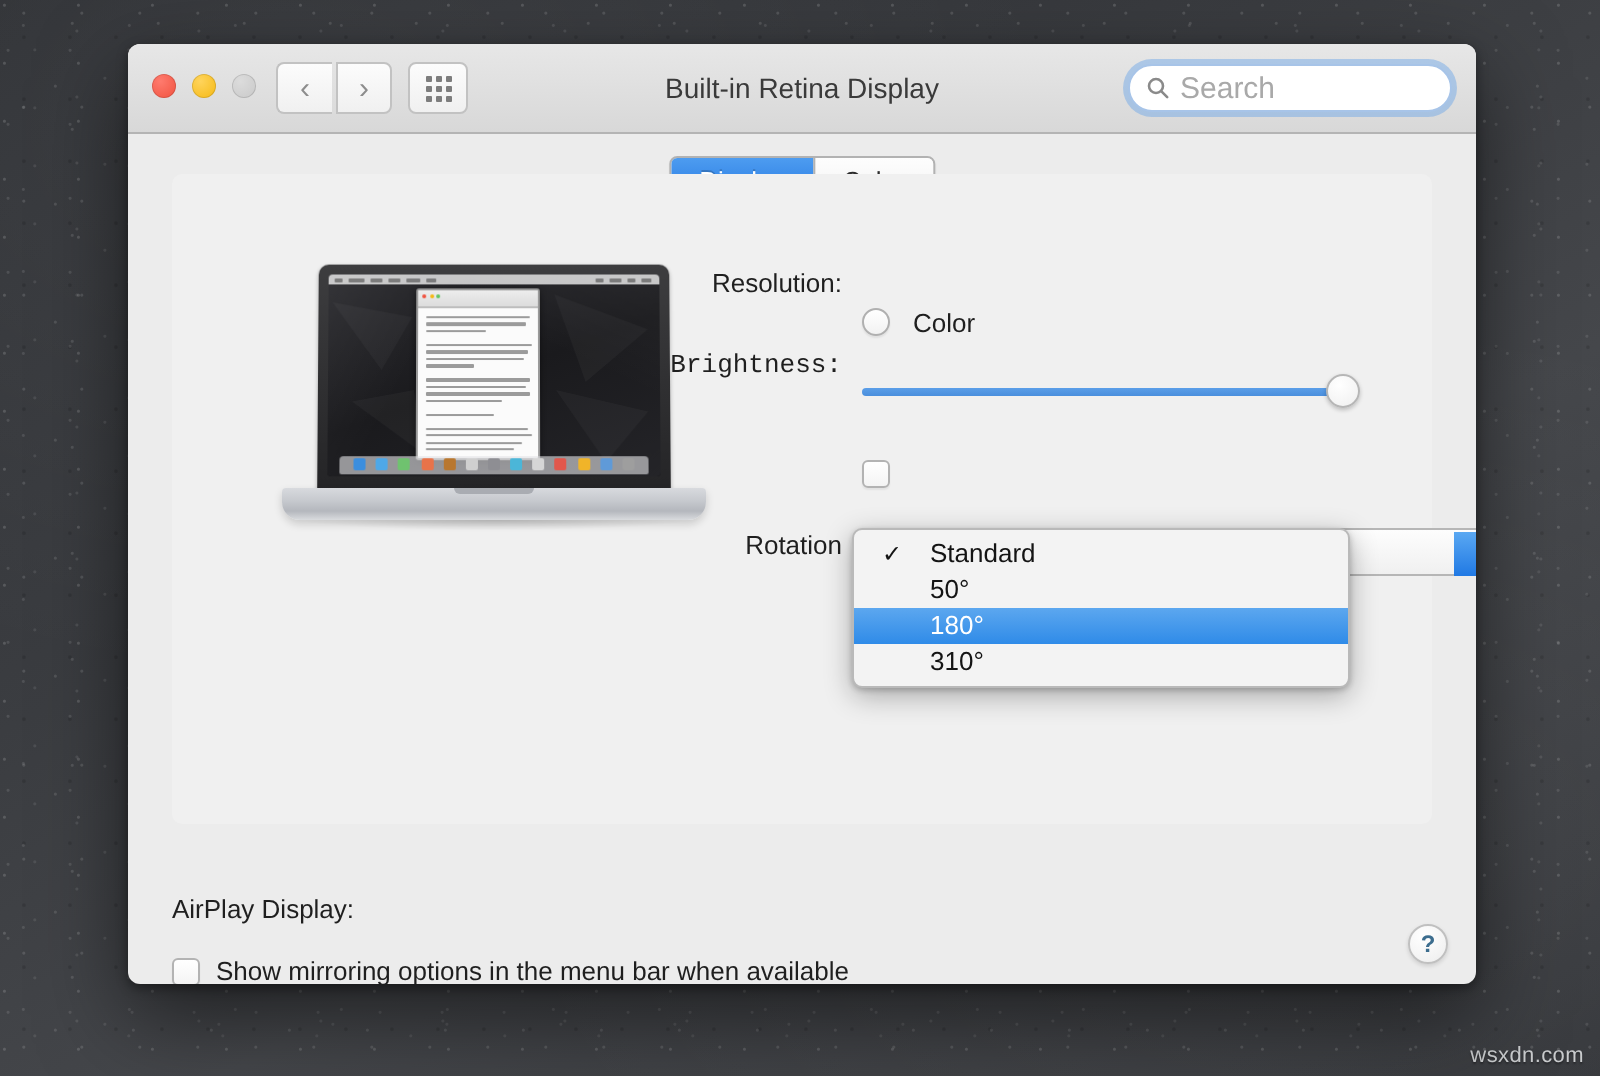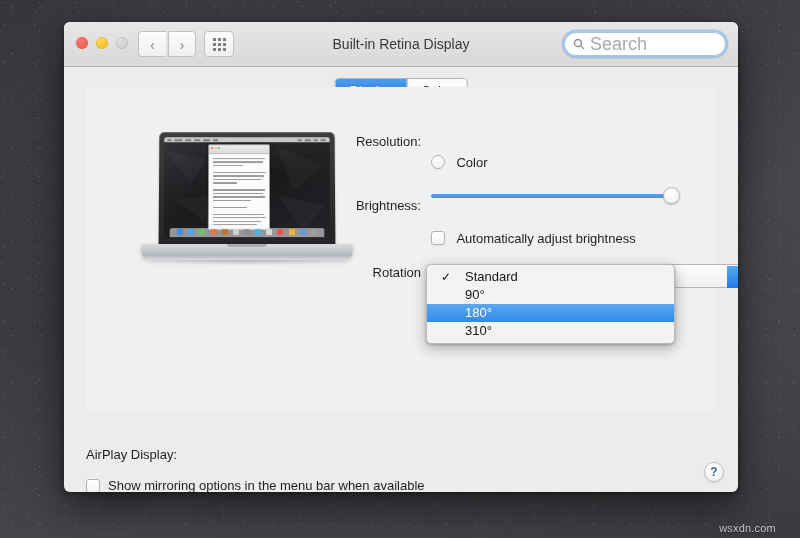--- a/index.html
+++ b/index.html
@@ -38,21 +38,21 @@
       radial-gradient(circle at 92% 91%, rgba(255,255,255,0.20) 0.5px, transparent 1px),
       radial-gradient(circle at 52% 60%, rgba(0,0,0,0.25) 0.6px, transparent 1.2px);
     background-size: 37px 29px, 53px 41px, 29px 47px, 61px 33px, 43px 53px,
                      31px 37px, 47px 29px, 39px 59px, 57px 43px, 23px 31px;
     pointer-events: none;
   }
 
   
   #watermark {
     position: absolute;
-    right: 24px;
+    right: 8px;
     bottom: 4px;
     font-size: 11px;
     color: #c9cbcd;
     letter-spacing: 0.2px;
     text-shadow: 0 1px 1px rgba(0,0,0,0.35);
   }
 
   
   #prefs-window {
     position: absolute;
@@ -141,21 +141,21 @@
     background: #fff;
     border: 1px solid #a7c4e8;
     box-shadow: 0 0 0 2.5px rgba(110,168,233,0.48);
     display: flex; align-items: center;
     padding-left: 8px;
   }
   .search-icon-svg { flex: 0 0 auto; margin-right: 5px; }
   #search-input {
     border: none; outline: none; background: transparent;
     font-family: "Liberation Sans", sans-serif;
-    font-size: 18px;
+    font-size: 15px;
     color: #333;
     width: 120px;
   }
   #search-input::placeholder { color: #a9a9a9; }
 
   
   #tabbar {
     position: relative;
     height: 42px;
     background: #ececec;
@@ -606,46 +606,45 @@
       </div>
 
       <div class="row-label" style="left:250px; top:47px; width:85px;">Resolution:</div>
 
 
       <div style="position:absolute; left:345px; top:66px;">
         <span class="radio"></span>
         <span class="opt-text">Color</span>
       </div>
 
-      <div class="row-label" style="left:245px; top:111px; width:90px;">Brightness:</div>
+      <div class="row-label" style="left:245px; top:88px; width:90px;font-family:Liberation Mono, monospace;">Brightness:</div>
 
       <div style="position:absolute; left:345px; top:100px; width:260px; height:18px;">
         <div id="slider-track" style="left:0; top:7px; width:240px;"></div>
         <div id="slider-knob" style="left:232px; top:0;"></div>
       </div>
 
       <div style="position:absolute; left:345px; top:142px;">
         <span class="checkbox"></span>
-        <span class="opt-text">Automatically adjust brightness</span>
       </div>
 
       <div class="row-label" style="left:250px; top:178px; width:85px;">Rotation</div>
     </div>
 
     <div id="rotation-popup">
       <div id="rotation-stepper"></div>
     </div>
 
     <div id="rotation-menu">
       <div class="menu-item">
         <span class="menu-check">✓</span>
         <span>Standard</span>
       </div>
       <div class="menu-item">
-        <span>90°</span>
+        <span>50°</span>
       </div>
       <div class="menu-item selected">
         <span>180°</span>
       </div>
       <div class="menu-item">
         <span>310°</span>
       </div>
     </div>
 
     <div id="airplay-label">AirPlay Display:</div>

